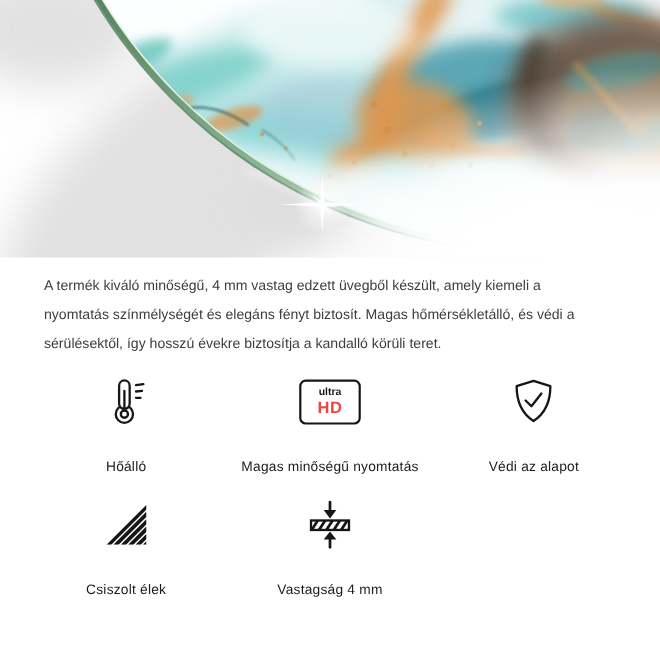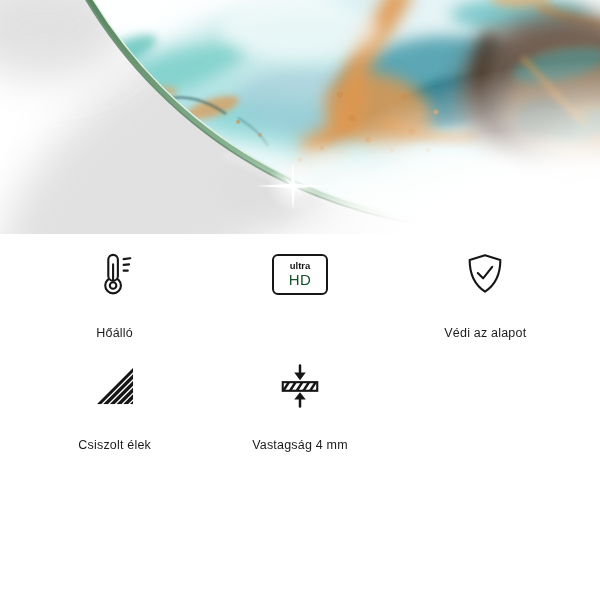--- a/index.html
+++ b/index.html
@@ -42,21 +42,21 @@
   .ficon { height:48px; display:flex; align-items:center; justify-content:center; }
   .flabel { margin-top:28px; font-size:12.5px; color:#1c1c1c; letter-spacing:0.2px; text-align:center; }
 
   .uhd-box {
     width:56px; height:41px;
     border:2.6px solid #161616; border-radius:6px;
     display:flex; flex-direction:column; align-items:center; justify-content:center;
     line-height:1;
   }
   .uhd-top { font-size:9.5px; font-weight:700; color:#161616; margin-bottom:1px; }
-  .uhd-bottom { font-size:15px; font-weight:400; color:#14532d; letter-spacing:0.5px; }
+  .uhd-bottom { font-size:15px; font-weight:700; color:#ef4444; letter-spacing:0.5px; }
 
   .icon-svg { stroke:#161616; fill:none; stroke-width:2.2; stroke-linecap:round; stroke-linejoin:round; }
 </style>
 </head>
 <body>
 
 <div class="page">
 
   <div class="hero">
     <svg width="600" height="234" viewBox="0 0 600 234">
@@ -186,20 +186,21 @@
         <circle r="26" fill="url(#glowG)"></circle>
         <path d="M -38,0 L 0,-2.2 L 38,0 L 0,2.2 Z" fill="#ffffff" opacity="0.95"></path>
         <path d="M 0,-26 L 2,0 L 0,26 L -2,0 Z" fill="#ffffff" opacity="0.9"></path>
         <path d="M -13,0 L 0,-1.5 L 13,0 L 0,1.5 Z" transform="rotate(45)" fill="#ffffff" opacity="0.8"></path>
         <circle r="3.2" fill="#ffffff"></circle>
       </g>
     </svg>
   </div>
 
   <div class="content">
+    <p class="desc">A termék kiváló minőségű, 4 mm vastag edzett üvegből készült, amely kiemeli a nyomtatás színmélységét és elegáns fényt biztosít. Magas hőmérsékletálló, és védi a sérülésektől, így hosszú évekre biztosítja a kandalló körüli teret.</p>
   </div>
 
   <div class="features">
 
     <div class="feature">
       <div class="ficon">
         <svg class="icon-svg" width="46" height="46" viewBox="0 0 48 48">
           <circle cx="22" cy="36" r="8.2"></circle>
           <rect x="17" y="4" width="10" height="27" rx="5" fill="#ffffff"></rect>
           <line x1="22" y1="14" x2="22" y2="30"></line>
@@ -212,20 +213,21 @@
       <div class="flabel">Hőálló</div>
     </div>
 
     <div class="feature">
       <div class="ficon">
         <div class="uhd-box">
           <span class="uhd-top">ultra</span>
           <span class="uhd-bottom">HD</span>
         </div>
       </div>
+      <div class="flabel">Magas minőségű nyomtatás</div>
     </div>
 
     <div class="feature">
       <div class="ficon">
         <svg class="icon-svg" width="46" height="46" viewBox="0 0 48 48">
           <path d="M24 4.5 L40 9.5 C40 25.5 34 36 24 42.5 C14 36 8 25.5 8 9.5 Z"></path>
           <path d="M16.5 23 L22 28.5 L31.5 16.5"></path>
         </svg>
       </div>
       <div class="flabel">Védi az alapot</div>

